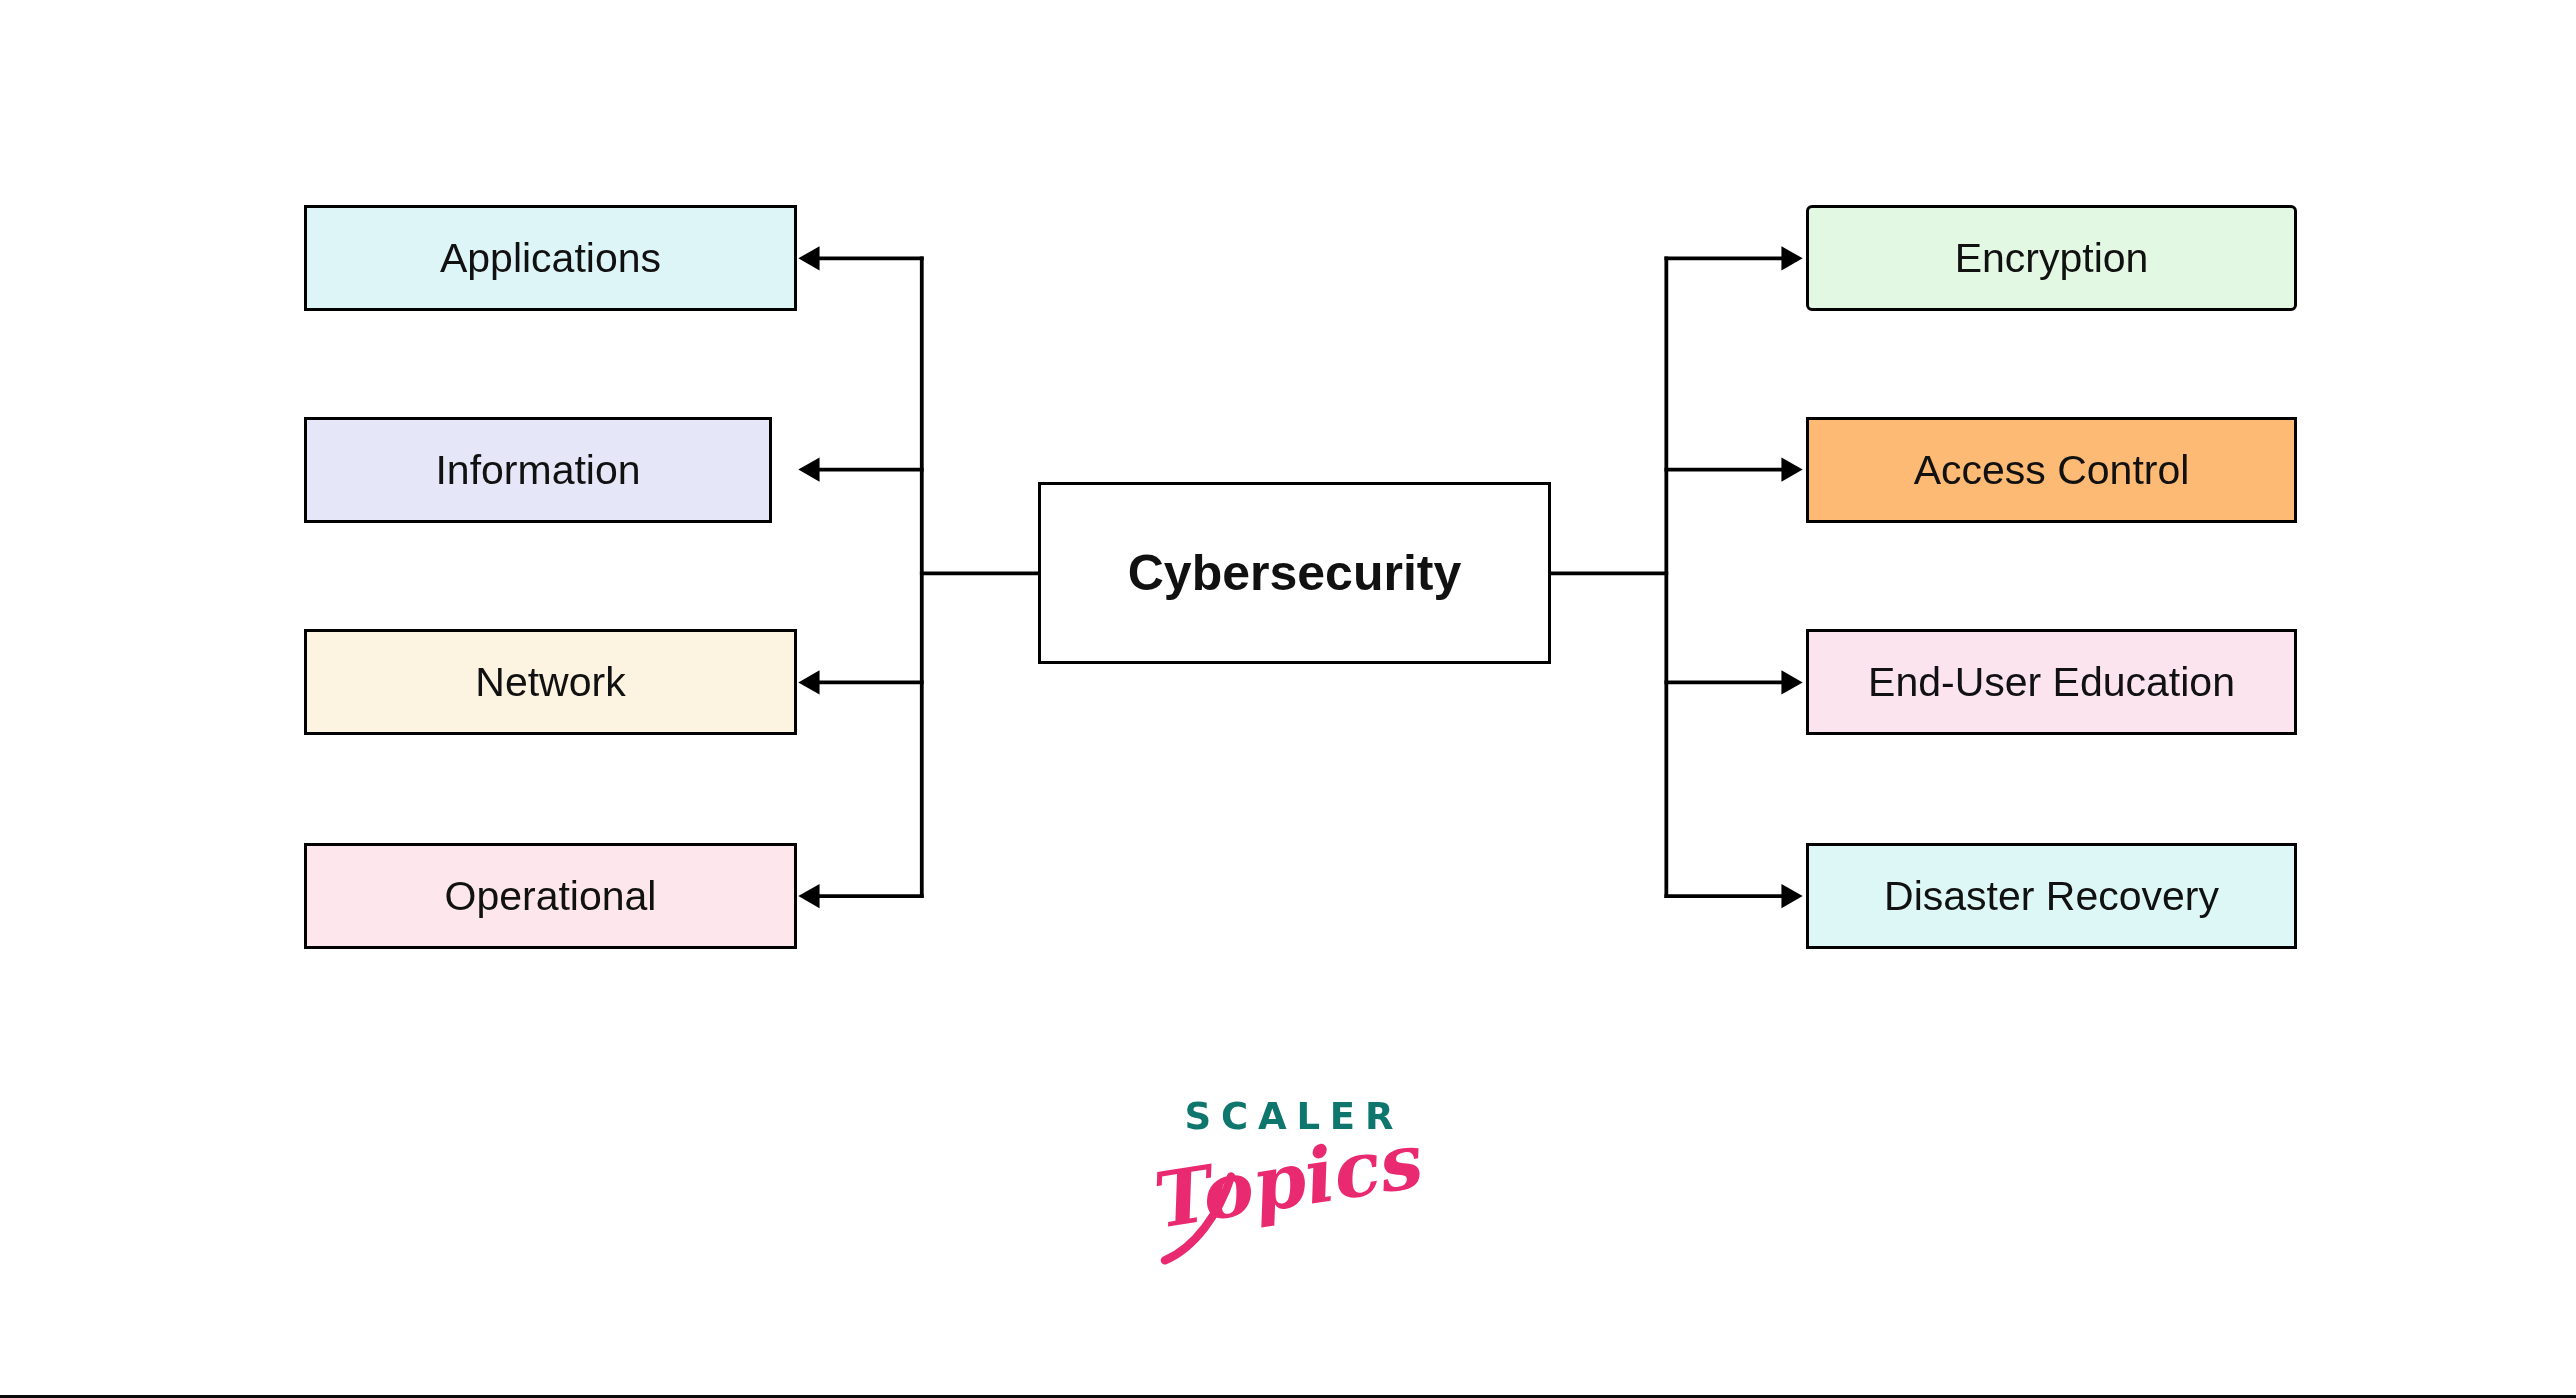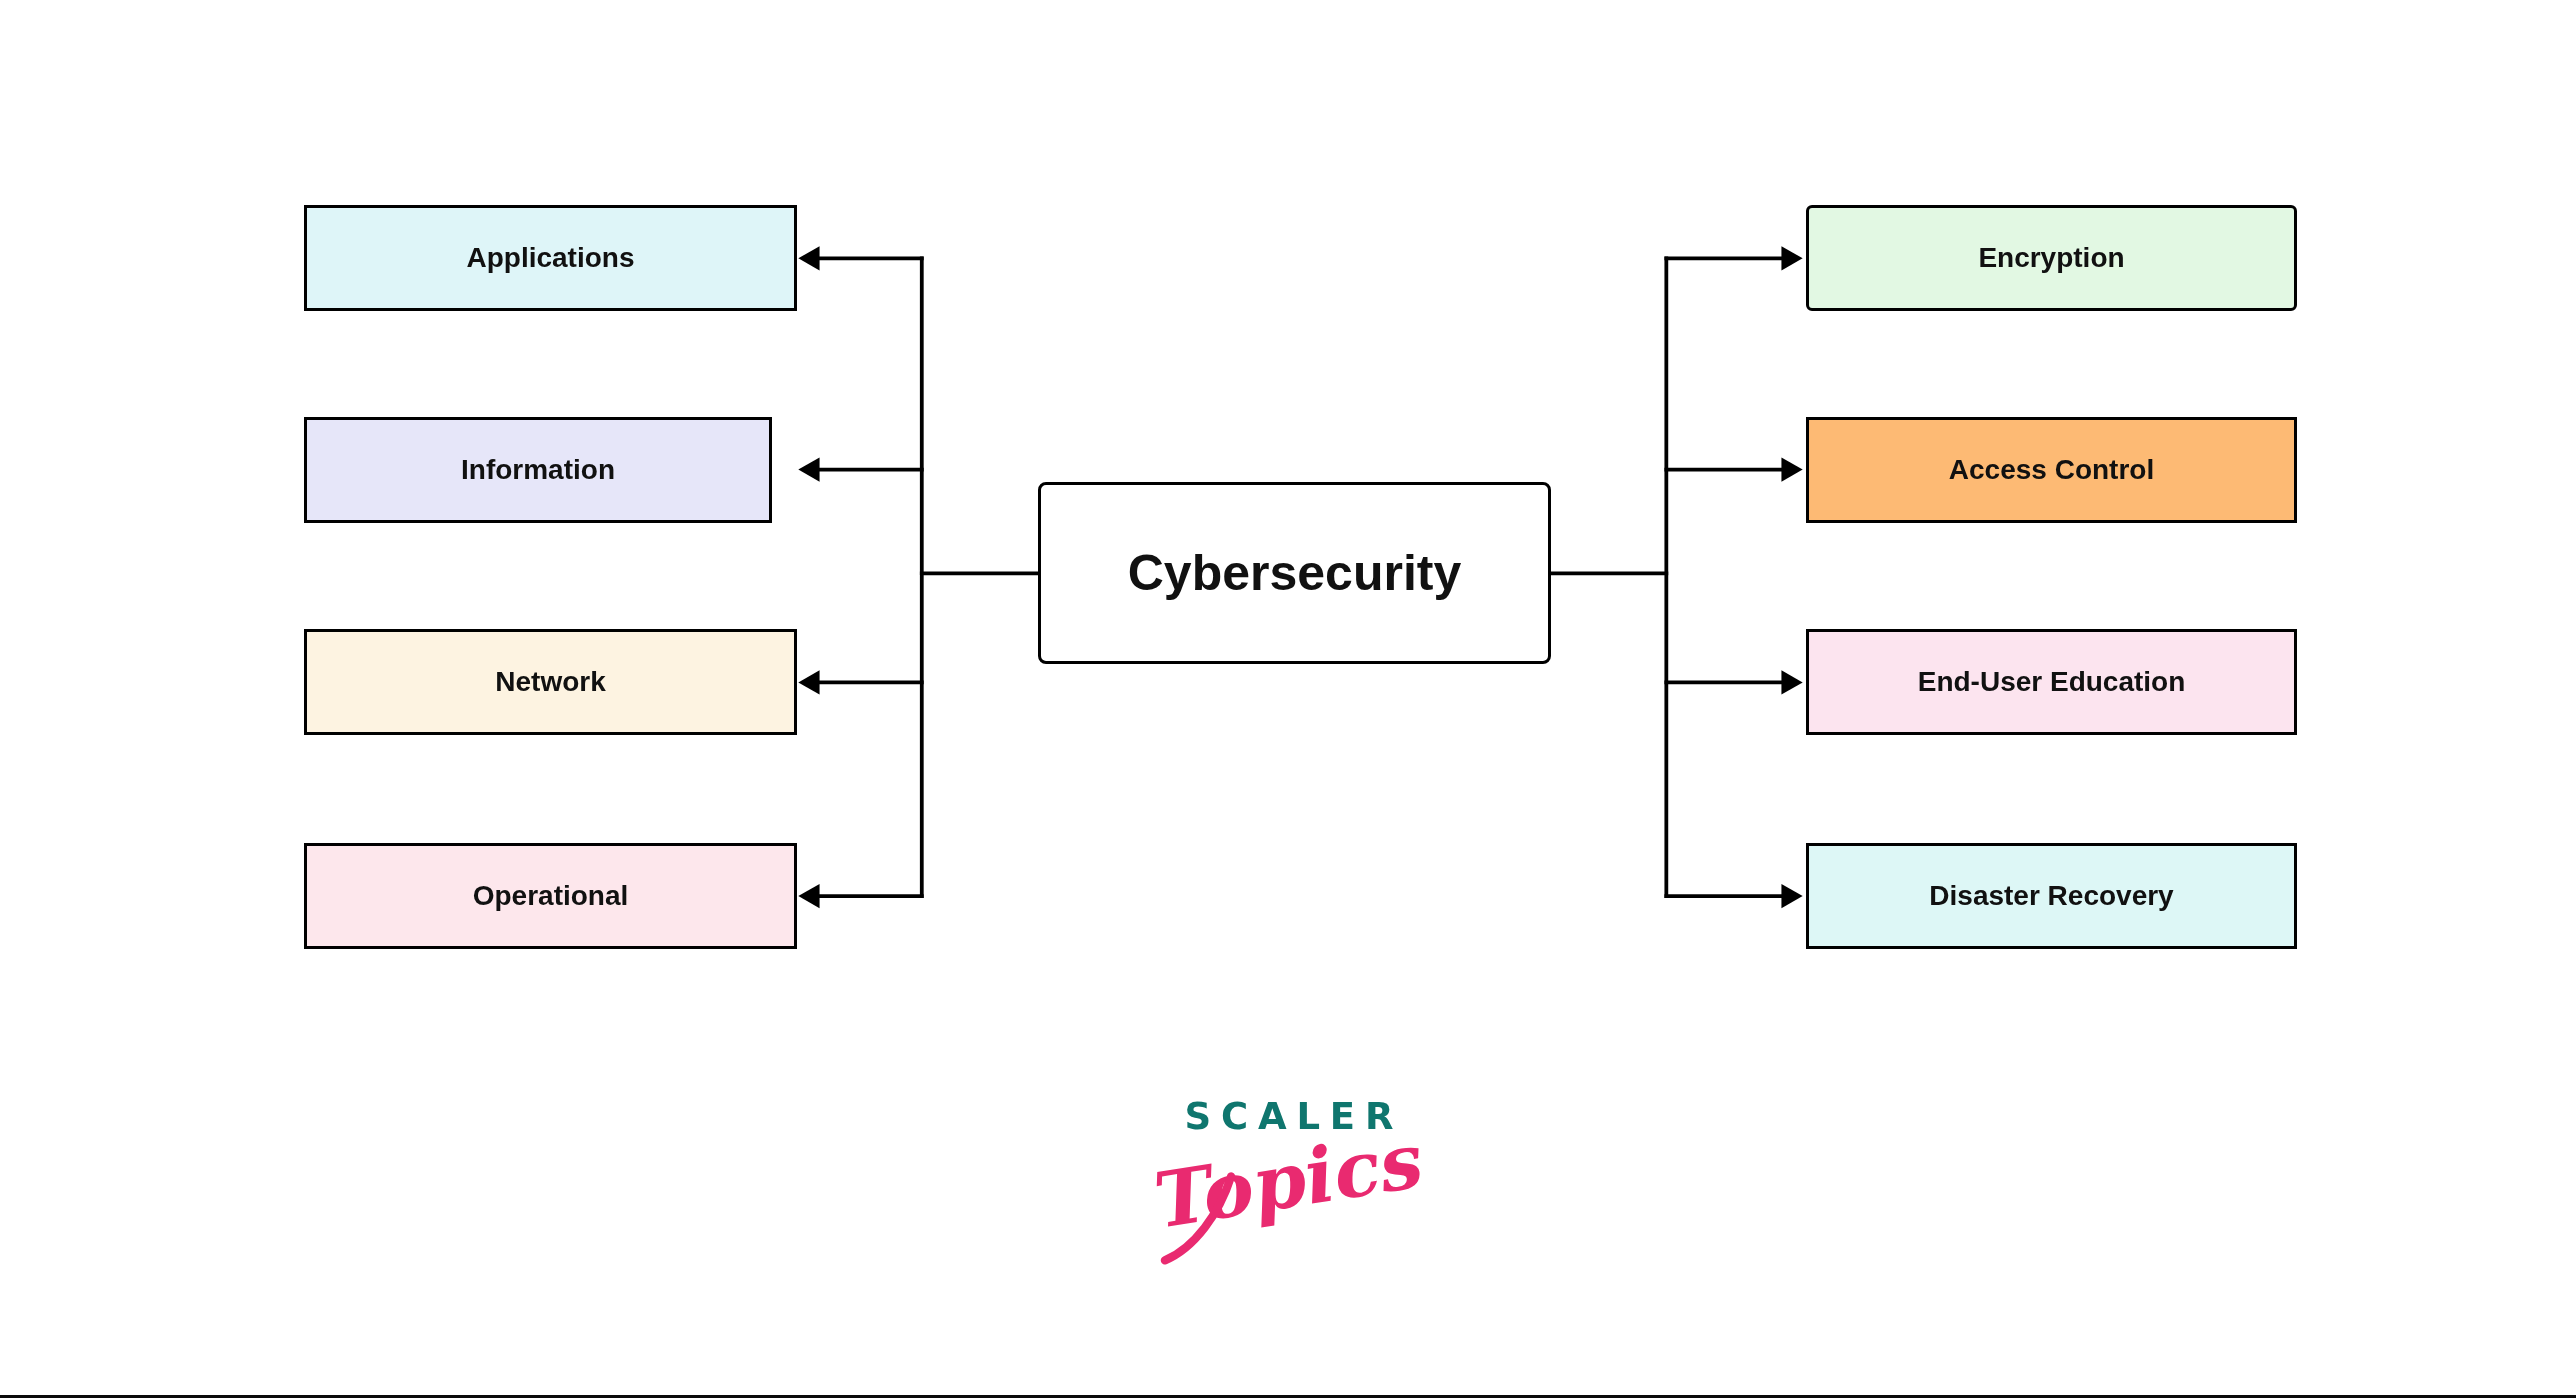--- a/index.html
+++ b/index.html
@@ -20,24 +20,23 @@
   }
   .connectors path { stroke:currentColor; stroke-width:5; fill:none; stroke-linecap:square; }
   .connectors polygon { fill:currentColor; stroke:none; }
   .node {
     position:absolute;
     box-sizing:border-box;
     border:3px solid #000000;
     display:flex;
     align-items:center;
     justify-content:center;
-    font-size:28px;
+    font-size:41px;
     line-height:1;
     background:#ffffff;
-    font-weight:bold;
   }
   .center-node {
     border-width:3.8px;
     font-weight:bold;
     font-size:50px;
   }
   .logo {
     position:absolute;
     left:1149px;
     top:1066px;
@@ -125,21 +124,21 @@
   <div class="node" style="left: 304px; top: 417px; width: 468px; height: 106px; background: rgb(230, 230, 249);">
     <span>Information</span>
   </div>
   <div class="node" style="left: 304px; top: 629px; width: 493px; height: 106px; background: rgb(253, 243, 225);">
     <span>Network</span>
   </div>
   <div class="node" style="left: 304px; top: 843px; width: 493px; height: 106px; background: rgb(253, 231, 236);">
     <span>Operational</span>
   </div>
 
-  <div class="node center-node" style="left:1038px; top:482px; width:513px; height:182px;border-radius:8px;">
+  <div class="node center-node" style="left:1038px; top:482px; width:513px; height:182px;">
     <span>Cybersecurity</span>
   </div>
 
   <div class="node" style="left: 1806px; top: 205px; width: 491px; height: 106px; background: rgb(226, 248, 227); border-radius: 6px;">
     <span>Encryption</span>
   </div>
   <div class="node" style="left: 1806px; top: 417px; width: 491px; height: 106px; background: #fdba74;">
     <span>Access Control</span>
   </div>
   <div class="node" style="left: 1806px; top: 629px; width: 491px; height: 106px; background: rgb(252, 228, 239);">

